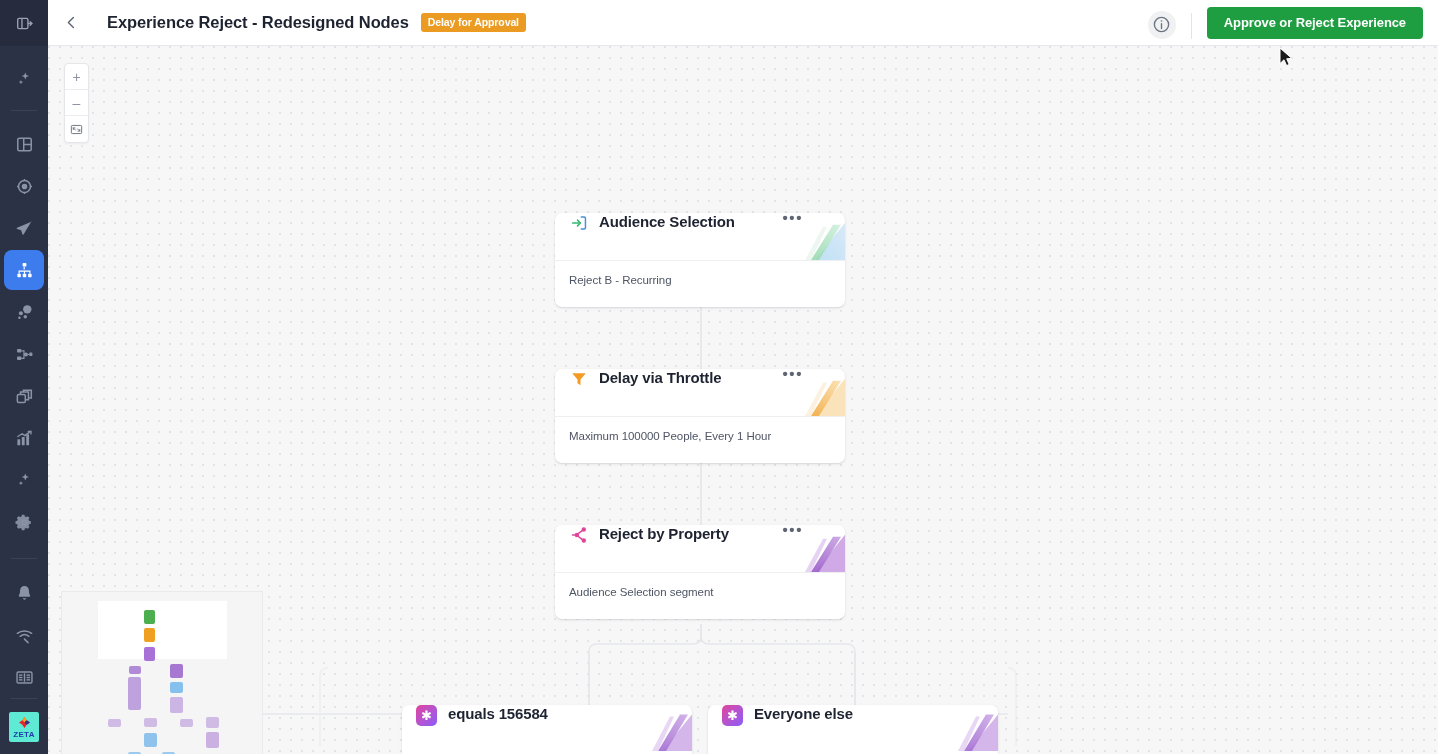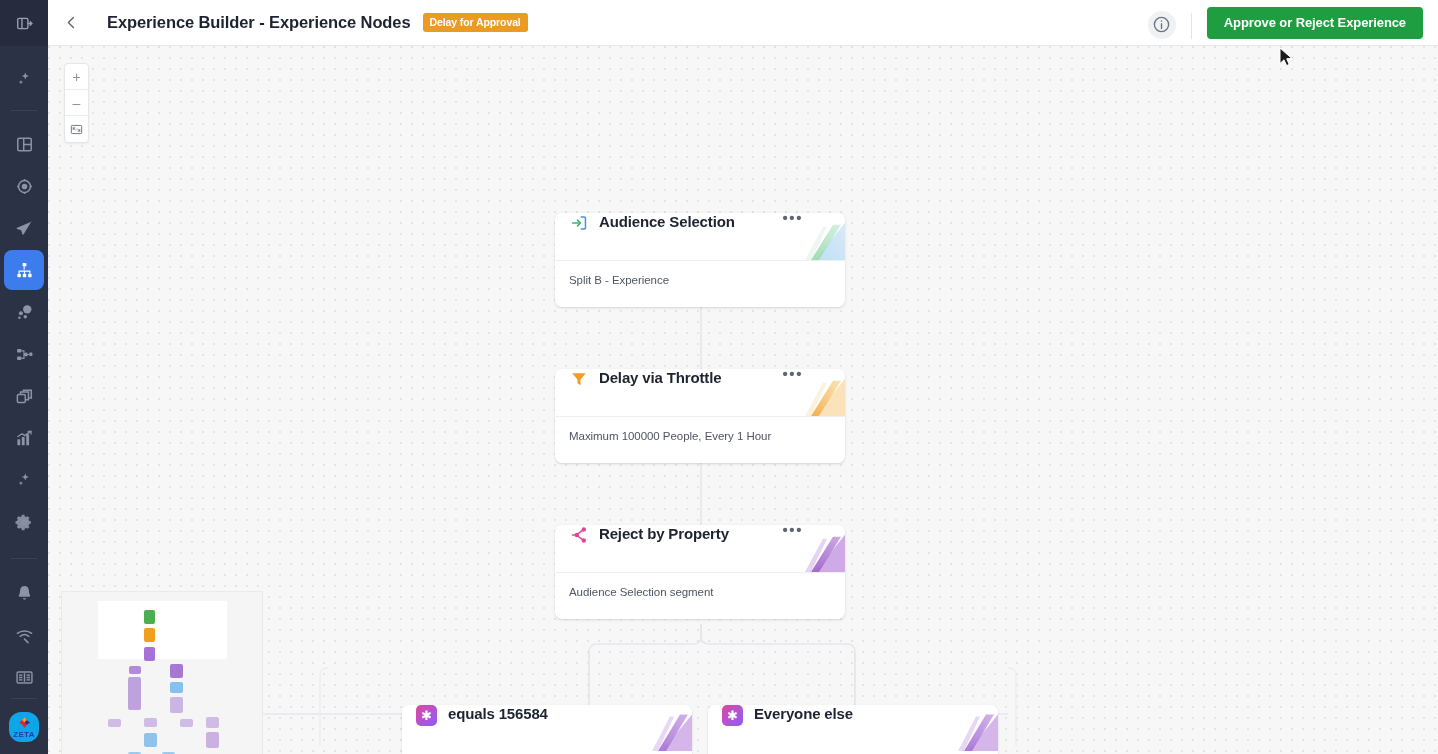--- a/index.html
+++ b/index.html
@@ -30,21 +30,21 @@
     display: flex; align-items: center; justify-content: center;
     border-radius: 8px;
     color: #8b93a7;
     flex: none;
   }
   .rail-item svg { display: block; }
   .rail-item.active { background: #3d7ced; color: #ffffff; }
   .rail-sep { width: 26px; height: 1px; background: #3c4358; flex: none; }
   .rail-spacer { flex: 1 1 auto; }
   .zeta-logo {
-    width: 30px; height: 30px; border-radius: 12px; background: #0ea5e9;
+    width: 30px; height: 30px; border-radius: 2px; background: #5eead4;
     display: flex; flex-direction: column; align-items: center; justify-content: center;
     margin-bottom: 12px; flex: none;
   }
   .zeta-logo .z-mark { font-size: 11px; }
   .zeta-logo .z-txt {
     font-size: 8px; font-weight: 700; color: #1f3fa8; letter-spacing: .3px; line-height: 8px;
   }
 
   
   .header {
@@ -353,21 +353,21 @@
       <span class="z-txt">ZETA</span>
     </div>
   </div>
 
   <div class="header">
     <div class="back-btn">
       <svg width="15" height="15" viewBox="0 0 24 24" fill="none" stroke="currentColor" stroke-width="2.2" stroke-linecap="round" stroke-linejoin="round">
         <polyline points="15 4 7 12 15 20"></polyline>
       </svg>
     </div>
-    <div class="page-title">Experience Builder - Experience Nodes</div>
+    <div class="page-title">Experience Reject - Redesigned Nodes</div>
     <div class="status-pill">Delay for Approval</div>
     <div class="header-right">
       <div class="info-btn">
         <svg width="19" height="19" viewBox="0 0 24 24" fill="none" stroke="#6b7280" stroke-width="1.7">
           <circle cx="12" cy="12" r="9"></circle>
           <line x1="12" y1="11" x2="12" y2="17" stroke-linecap="round"></line>
           <circle cx="12" cy="7.6" r="1.05" fill="#6b7280" stroke="none"></circle>
         </svg>
       </div>
       <div class="hdr-divider"></div>
@@ -426,21 +426,21 @@
             <linearGradient id="g1b" x1="0" y1="1" x2="1" y2="0">
               <stop offset="0%" stop-color="#bfe0f5"></stop>
                 <stop offset="100%" stop-color="#d8e9f8"></stop>
             </linearGradient>
           </defs>
           <polygon points="10,48 40,10 40,48" fill="url(#g1b)"></polygon>
           <polygon points="6,48 28,12 36,12 14,48" fill="url(#g1a)" opacity=".85"></polygon>
           <polygon points="0,48 18,14 22,14 6,48" fill="#e9f4ec" opacity=".8"></polygon>
         </svg>
       </div>
-      <div class="node-body">Split B - Experience</div>
+      <div class="node-body">Reject B - Recurring</div>
     </div>
 
     <div class="node" style="left:507px; top:323px; width:290px; height:94px;">
       <div class="node-head">
         <span class="node-icon">
           <svg width="18" height="18" viewBox="0 0 24 24">
             <path d="M3 4.4h18l-7 8.4v7.4l-4-2.6v-4.8z" fill="#f59b23"></path>
           </svg>
         </span>
         <span class="node-title">Delay via Throttle</span>

